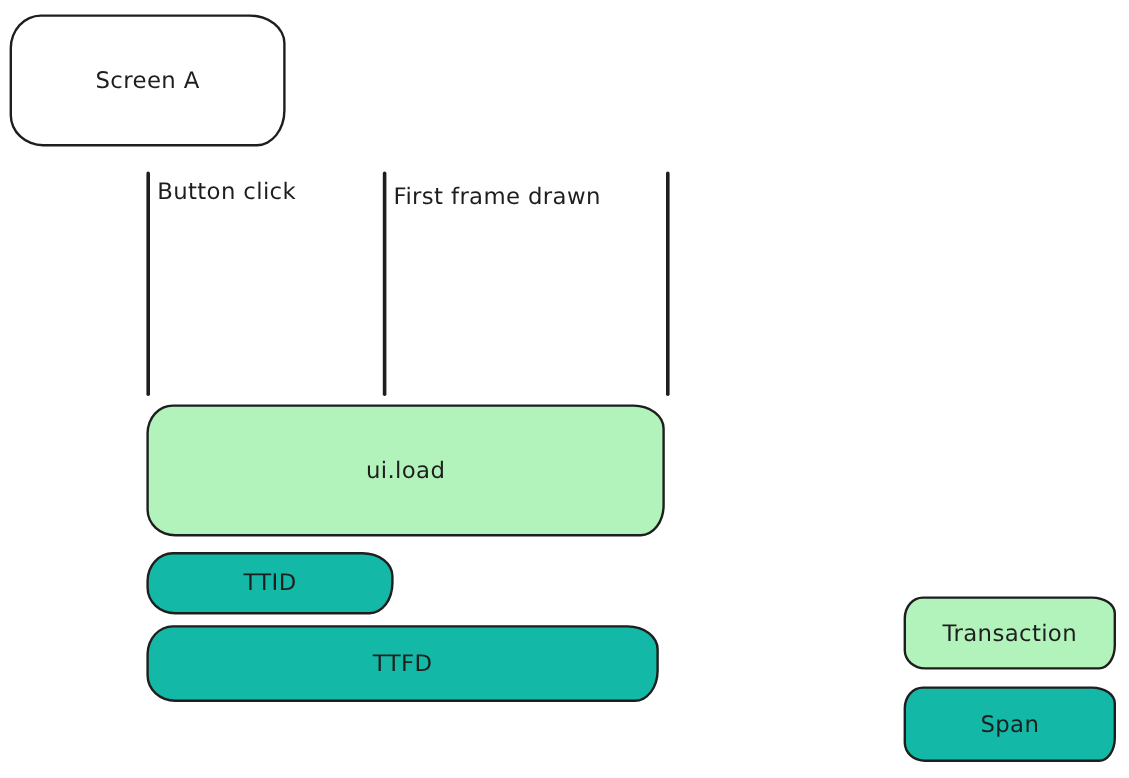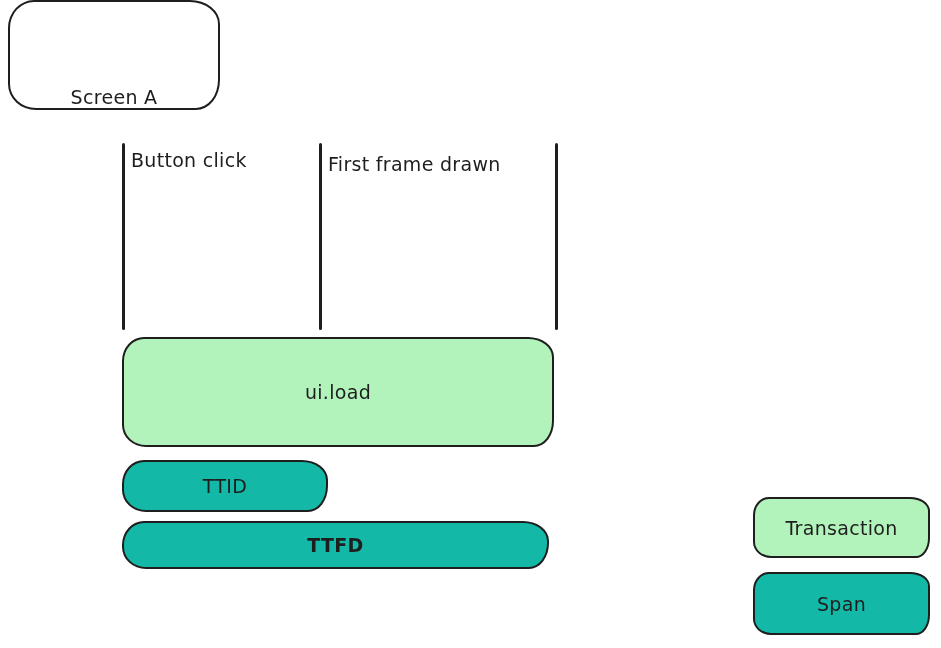--- a/index.html
+++ b/index.html
@@ -52,41 +52,41 @@
   }
   .legend-box {
     border-radius: 16px 20px 14px 18px / 18px 14px 20px 16px;
   }
 </style>
 </head>
 <body>
 
 <div id="canvas">
 
-  <div class="sketch screen-box" style="left:8px; top:0; width:212px; height:110px;align-items:flex-end;">
+  <div class="sketch screen-box" style="left:8px; top:12px; width:230px; height:110px;">
     <span>Screen A</span>
   </div>
 
 
   <div class="event-line" style="left:122px; top:143px; height:187px;"></div>
   <div class="event-line" style="left:319px; top:143px; height:187px;"></div>
   <div class="event-line" style="left:555px; top:143px; height:187px;"></div>
 
   <span class="event-label" style="left:131px; top:149px;">Button click</span>
   <span class="event-label" style="left:328px; top:153px;">First frame drawn</span>
 
   <div class="sketch bar fill-transaction" style="left:122px; top:337px; width:432px; height:110px;">
     <span>ui.load</span>
   </div>
 
   <div class="sketch bar fill-span" style="left:122px; top:460px; width:206px; height:52px;">
     <span>TTID</span>
   </div>
 
-  <div class="sketch bar fill-span" style="left:122px; top:521px; width:427px; height:48px;font-weight:bold;">
+  <div class="sketch bar fill-span" style="left:122px; top:521px; width:427px; height:64px;">
     <span>TTFD</span>
   </div>
 
   <div class="sketch legend-box fill-span" style="left:753px; top:572px; width:177px; height:63px;">
     <span>Span</span>
   </div>
 
   <div class="sketch legend-box fill-transaction" style="left:753px; top:497px; width:177px; height:61px;">
     <span>Transaction</span>
   </div>

